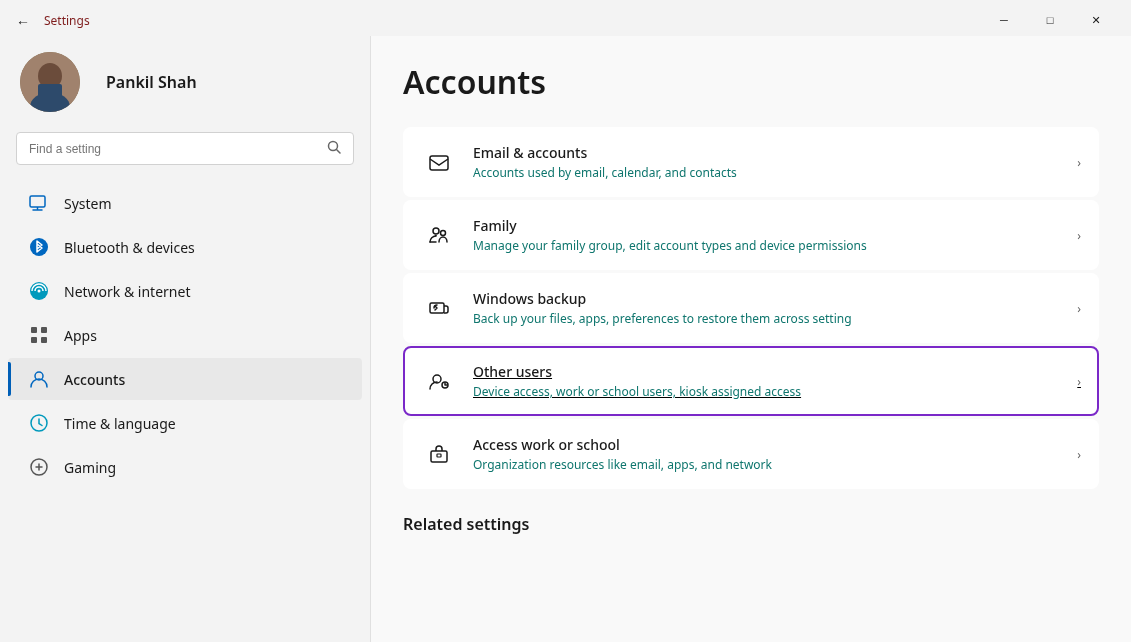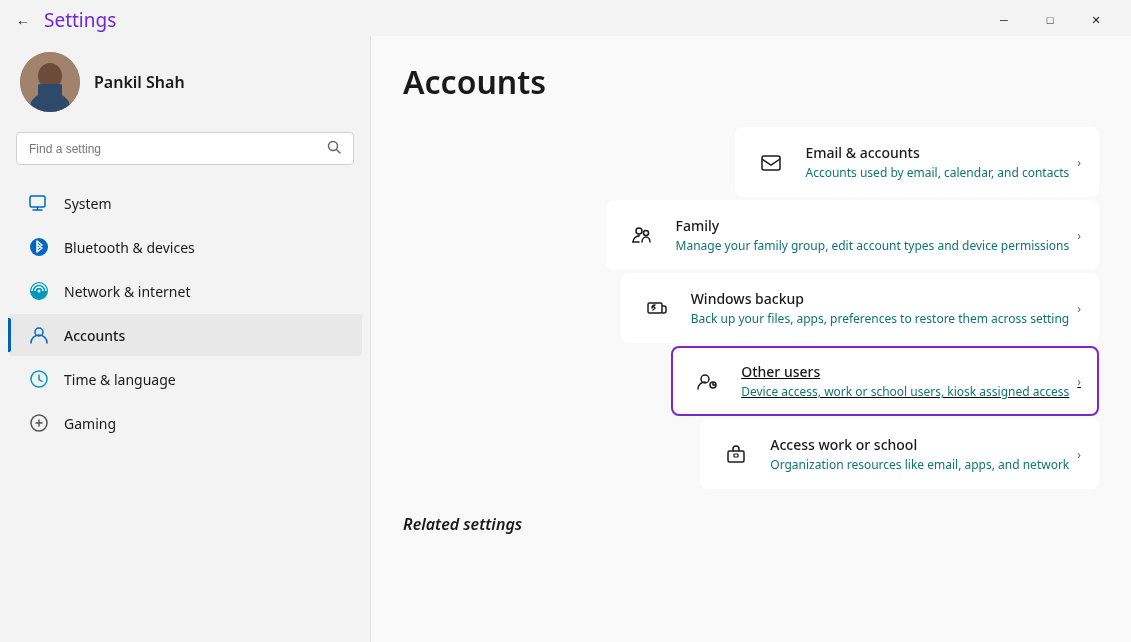--- a/index.html
+++ b/index.html
@@ -22,22 +22,22 @@
       padding: 8px 12px 4px 12px;
       height: 36px;
       flex-shrink: 0;
     }
     .titlebar-left {
       display: flex;
       align-items: center;
       gap: 10px;
     }
     .titlebar-title {
-      font-size: 19px;
-      color: #6d28d9;
+      font-size: 12px;
+      color: #7f1d1d;
     }
     .titlebar-controls {
       display: flex;
       gap: 0;
     }
     .titlebar-btn {
       width: 46px;
       height: 28px;
       display: flex;
       align-items: center;
@@ -72,21 +72,21 @@
       flex-direction: column;
       flex-shrink: 0;
       overflow-y: auto;
       padding-bottom: 8px;
     }
 
     
     .user-profile {
       display: flex;
       align-items: center;
-      gap: 14px;
+      gap: 26px;
       padding: 16px 16px 16px 20px;
     }
     .avatar {
       width: 60px;
       height: 60px;
       border-radius: 50%;
       background: #8b7355;
       overflow: hidden;
       flex-shrink: 0;
       display: flex;
@@ -192,21 +192,20 @@
       color: #1a1a1a;
       margin-bottom: 24px;
     }
 
     
     .settings-list {
       display: flex;
       flex-direction: column;
       gap: 3px;
       margin-bottom: 24px;
-      align-items: flex-end;
     }
     .settings-item {
       display: flex;
       align-items: center;
       background: white;
       border-radius: 8px;
       padding: 14px 16px;
       cursor: pointer;
       transition: background 0.1s;
       border: 2px solid transparent;
@@ -244,21 +243,20 @@
       color: #666;
       font-size: 12px;
       margin-left: 8px;
     }
 
     .related-settings-title {
       font-size: 16px;
       font-weight: 600;
       color: #1a1a1a;
       margin-bottom: 8px;
-      font-style: italic;
     }
 
     
     .icon-blue { color: #0067c0; }
 
     
     .sidebar-divider {
       width: 1px;
       background: #e0e0e0;
       flex-shrink: 0;
@@ -336,20 +334,31 @@
             <circle cx="10" cy="10" r="9" fill="#0099bc"></circle>
             <path d="M3 10c0-3.87 3.13-7 7-7s7 3.13 7 7" stroke="white" stroke-width="1.5"></path>
             <path d="M6 10c0-2.21 1.79-4 4-4s4 1.79 4 4" stroke="white" stroke-width="1.5"></path>
             <circle cx="10" cy="10" r="1.5" fill="white"></circle>
           </svg>
         </span>
         <span class="nav-item-label">Network &amp; internet</span>
       </div>
 
 
+      <div class="nav-item">
+        <span class="nav-item-icon">
+          <svg width="20" height="20" viewBox="0 0 20 20" fill="none">
+            <rect x="2" y="2" width="6" height="6" rx="1" fill="#555"></rect>
+            <rect x="12" y="2" width="6" height="6" rx="1" fill="#555"></rect>
+            <rect x="2" y="12" width="6" height="6" rx="1" fill="#555"></rect>
+            <rect x="12" y="12" width="6" height="6" rx="1" fill="#555"></rect>
+          </svg>
+        </span>
+        <span class="nav-item-label">Apps</span>
+      </div>
 
       <div class="nav-item active">
         <span class="nav-item-icon">
           <svg width="22" height="22" viewBox="0 0 22 22" fill="none">
             <circle cx="11" cy="8" r="4" stroke="#0067c0" stroke-width="1.5"></circle>
             <path d="M3 19c0-4.42 3.58-8 8-8s8 3.58 8 8" stroke="#0067c0" stroke-width="1.5" stroke-linecap="round"></path>
           </svg>
         </span>
         <span class="nav-item-label">Accounts</span>
       </div>

